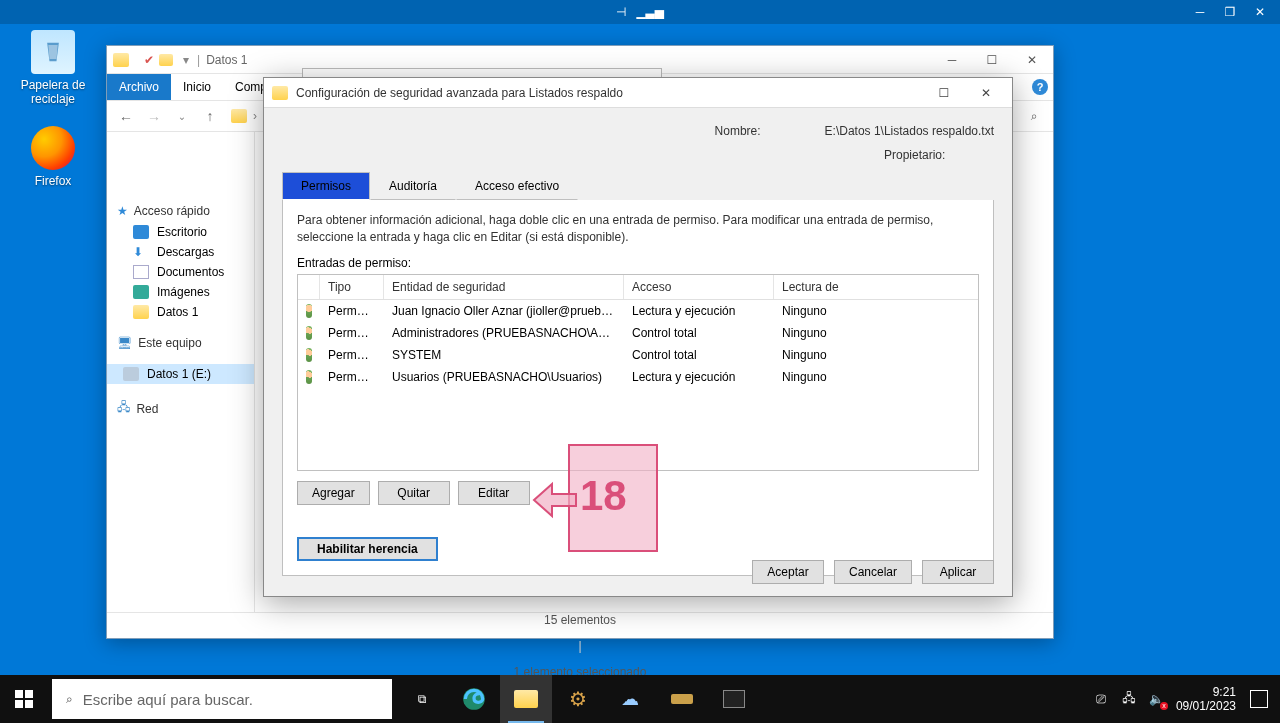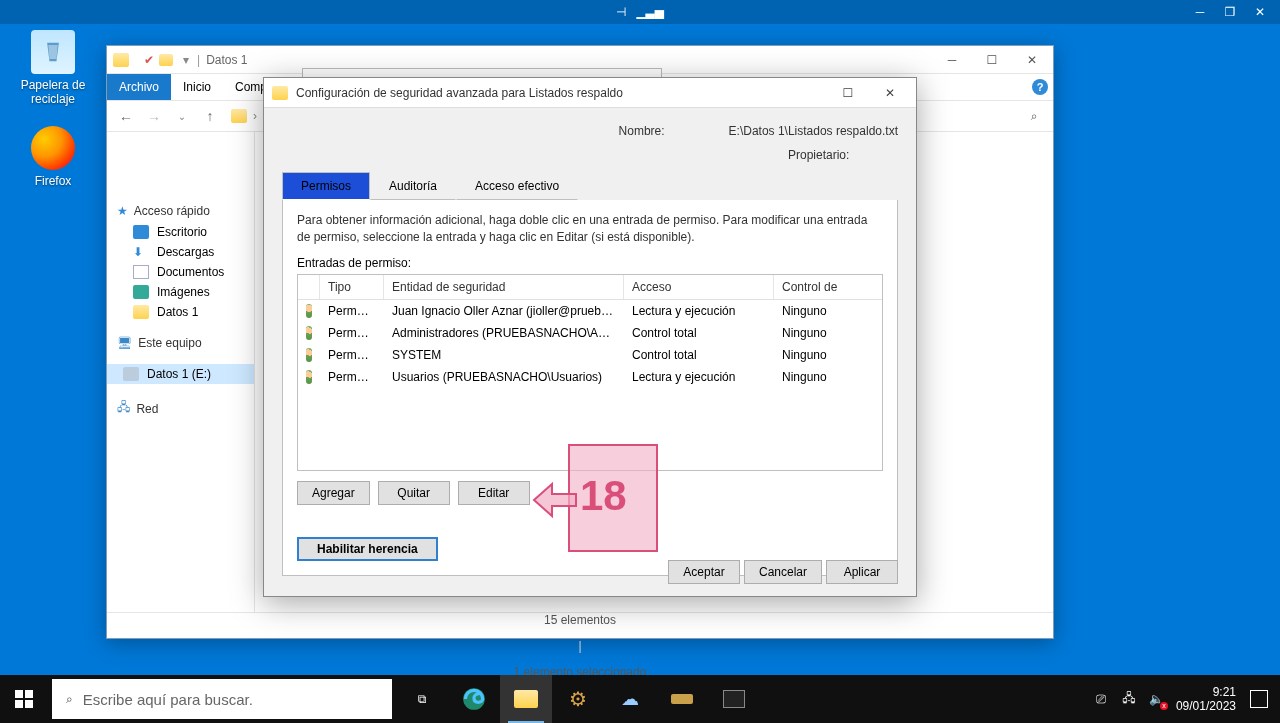--- a/index.html
+++ b/index.html
@@ -56,21 +56,21 @@
 .ico-pc { color:#3a88c8; }
 .ico-drive { background:#bcd; border-radius:2px; }
 .ico-net { color:#3a88c8; }
 
 .statusbar { position:absolute; bottom:0; left:0; right:0; height:26px; border-top:1px solid #e5e5e5; display:flex; align-items:center; padding:0 10px; font-size:12px; color:#555; gap:12px;flex-direction:column; }
 .statusbar .view-toggles { margin-left:auto; display:flex; gap:2px; }
 .view-toggle { width:20px;height:18px;border:1px solid #aac;display:flex;align-items:center;justify-content:center;cursor:pointer; }
 .view-toggle.active { background:#cde8ff; }
 
 
-.dialog { position:absolute; left:263px; top:77px; width:654px; height:520px; background:#f0f0f0; border:1px solid #888; box-shadow:0 6px 30px rgba(0,0,0,.35); }
+.dialog { position:absolute; left:263px; top:77px; width:750px; height:520px; background:#f0f0f0; border:1px solid #888; box-shadow:0 6px 30px rgba(0,0,0,.35); }
 .dlg-titlebar { height:30px; background:#fff; display:flex; align-items:center; padding:0 8px; border-bottom:1px solid #ddd; }
 .dlg-titlebar .folder-ico { width:16px;height:14px;background:linear-gradient(#ffe9a6,#ffd24d);border-radius:2px;margin-right:8px; }
 .dlg-title { font-size:12px; color:#333; }
 .dlg-controls { margin-left:auto; display:flex; gap:6px; }
 .dlg-btn { width:36px;height:22px;display:flex;align-items:center;justify-content:center;color:#444;cursor:pointer; }
 
 .dlg-body { padding:16px 18px 10px; }
 .prop-row { display:flex; margin-bottom:10px; font-size:12px;justify-content:flex-end; }
 .prop-label { width:110px; color:#333; }
 .prop-val { color:#333; display:flex; align-items:center; gap:8px; }
@@ -95,21 +95,21 @@
 .perm-row .col-tipo { display:flex; align-items:center; gap:4px; }
 .user-ico { width:14px;height:14px;display:inline-block; }
 .user-single { background:radial-gradient(circle at 50% 30%, #fc9 35%, transparent 36%), linear-gradient(#7bb662,#5a9145); border-radius:3px; }
 .user-multi { background:radial-gradient(circle at 35% 30%, #fc9 28%, transparent 29%), radial-gradient(circle at 60% 35%, #fc9 28%, transparent 29%), linear-gradient(#7bb662,#5a9145); border-radius:3px; }
 .perm-spacer { height:82px; }
 
 .btn-row { display:flex; gap:8px; margin-top:10px; }
 .btn { min-width:72px; padding:4px 14px; font-size:12px; background:#e1e1e1; border:1px solid #adadad; cursor:pointer; text-align:center; }
 .btn.inherit { margin-top:22px; border:2px solid #2f80cf; padding:3px 18px;font-weight:bold; }
 
-.dlg-footer { position:absolute; bottom:12px; right:18px; display:flex; gap:4px; }
+.dlg-footer { position:absolute; bottom:12px; right:18px; display:flex; gap:10px; }
 
 
 .annot-box { position:absolute; left:568px; top:444px; width:90px; height:108px; background:rgba(241,175,196,.6); border:2px solid #da4f7a; pointer-events:none; }
 .annot-arrow { position:absolute; left:532px; top:480px; pointer-events:none; }
 .annot-num { position:absolute; left:580px; top:472px; font-size:42px; font-weight:600; color:#da4f7a; pointer-events:none; }
 
 
 .taskbar { position:absolute; bottom:0; left:0; right:0; height:48px; background:#101010; display:flex; align-items:center; }
 .start-btn { width:48px;height:48px;display:flex;align-items:center;justify-content:center;cursor:pointer; }
 .win-logo { width:18px;height:18px;display:grid;grid-template-columns:1fr 1fr;grid-template-rows:1fr 1fr;gap:2px; }
@@ -278,21 +278,21 @@
     </div>
     <div class="tab-panel">
       <div class="helptext">Para obtener información adicional, haga doble clic en una entrada de permiso. Para modificar una entrada de permiso, seleccione la entrada y haga clic en Editar (si está disponible).</div>
       <div class="label-entries">Entradas de permiso:</div>
       <div class="perm-table">
         <div class="perm-head">
           <div style="width:22px;border-right:1px solid #e5e5e5;"></div>
           <div class="col-tipo">Tipo</div>
           <div class="col-ent">Entidad de seguridad</div>
           <div class="col-acc">Acceso</div>
-          <div class="col-her">Control de</div>
+          <div class="col-her">Lectura de</div>
         </div>
         <div id="perm-rows">
             <div class="perm-row">
               <div style="width:22px;display:flex;align-items:center;justify-content:center;">
                 <span class="user-ico user-single"></span>
               </div>
               <div class="col-tipo">Perm…</div>
               <div class="col-ent">Juan Ignacio Oller Aznar (jioller@pruebasna…</div>
               <div class="col-acc">Lectura y ejecución</div>
               <div class="col-her">Ninguno</div>

